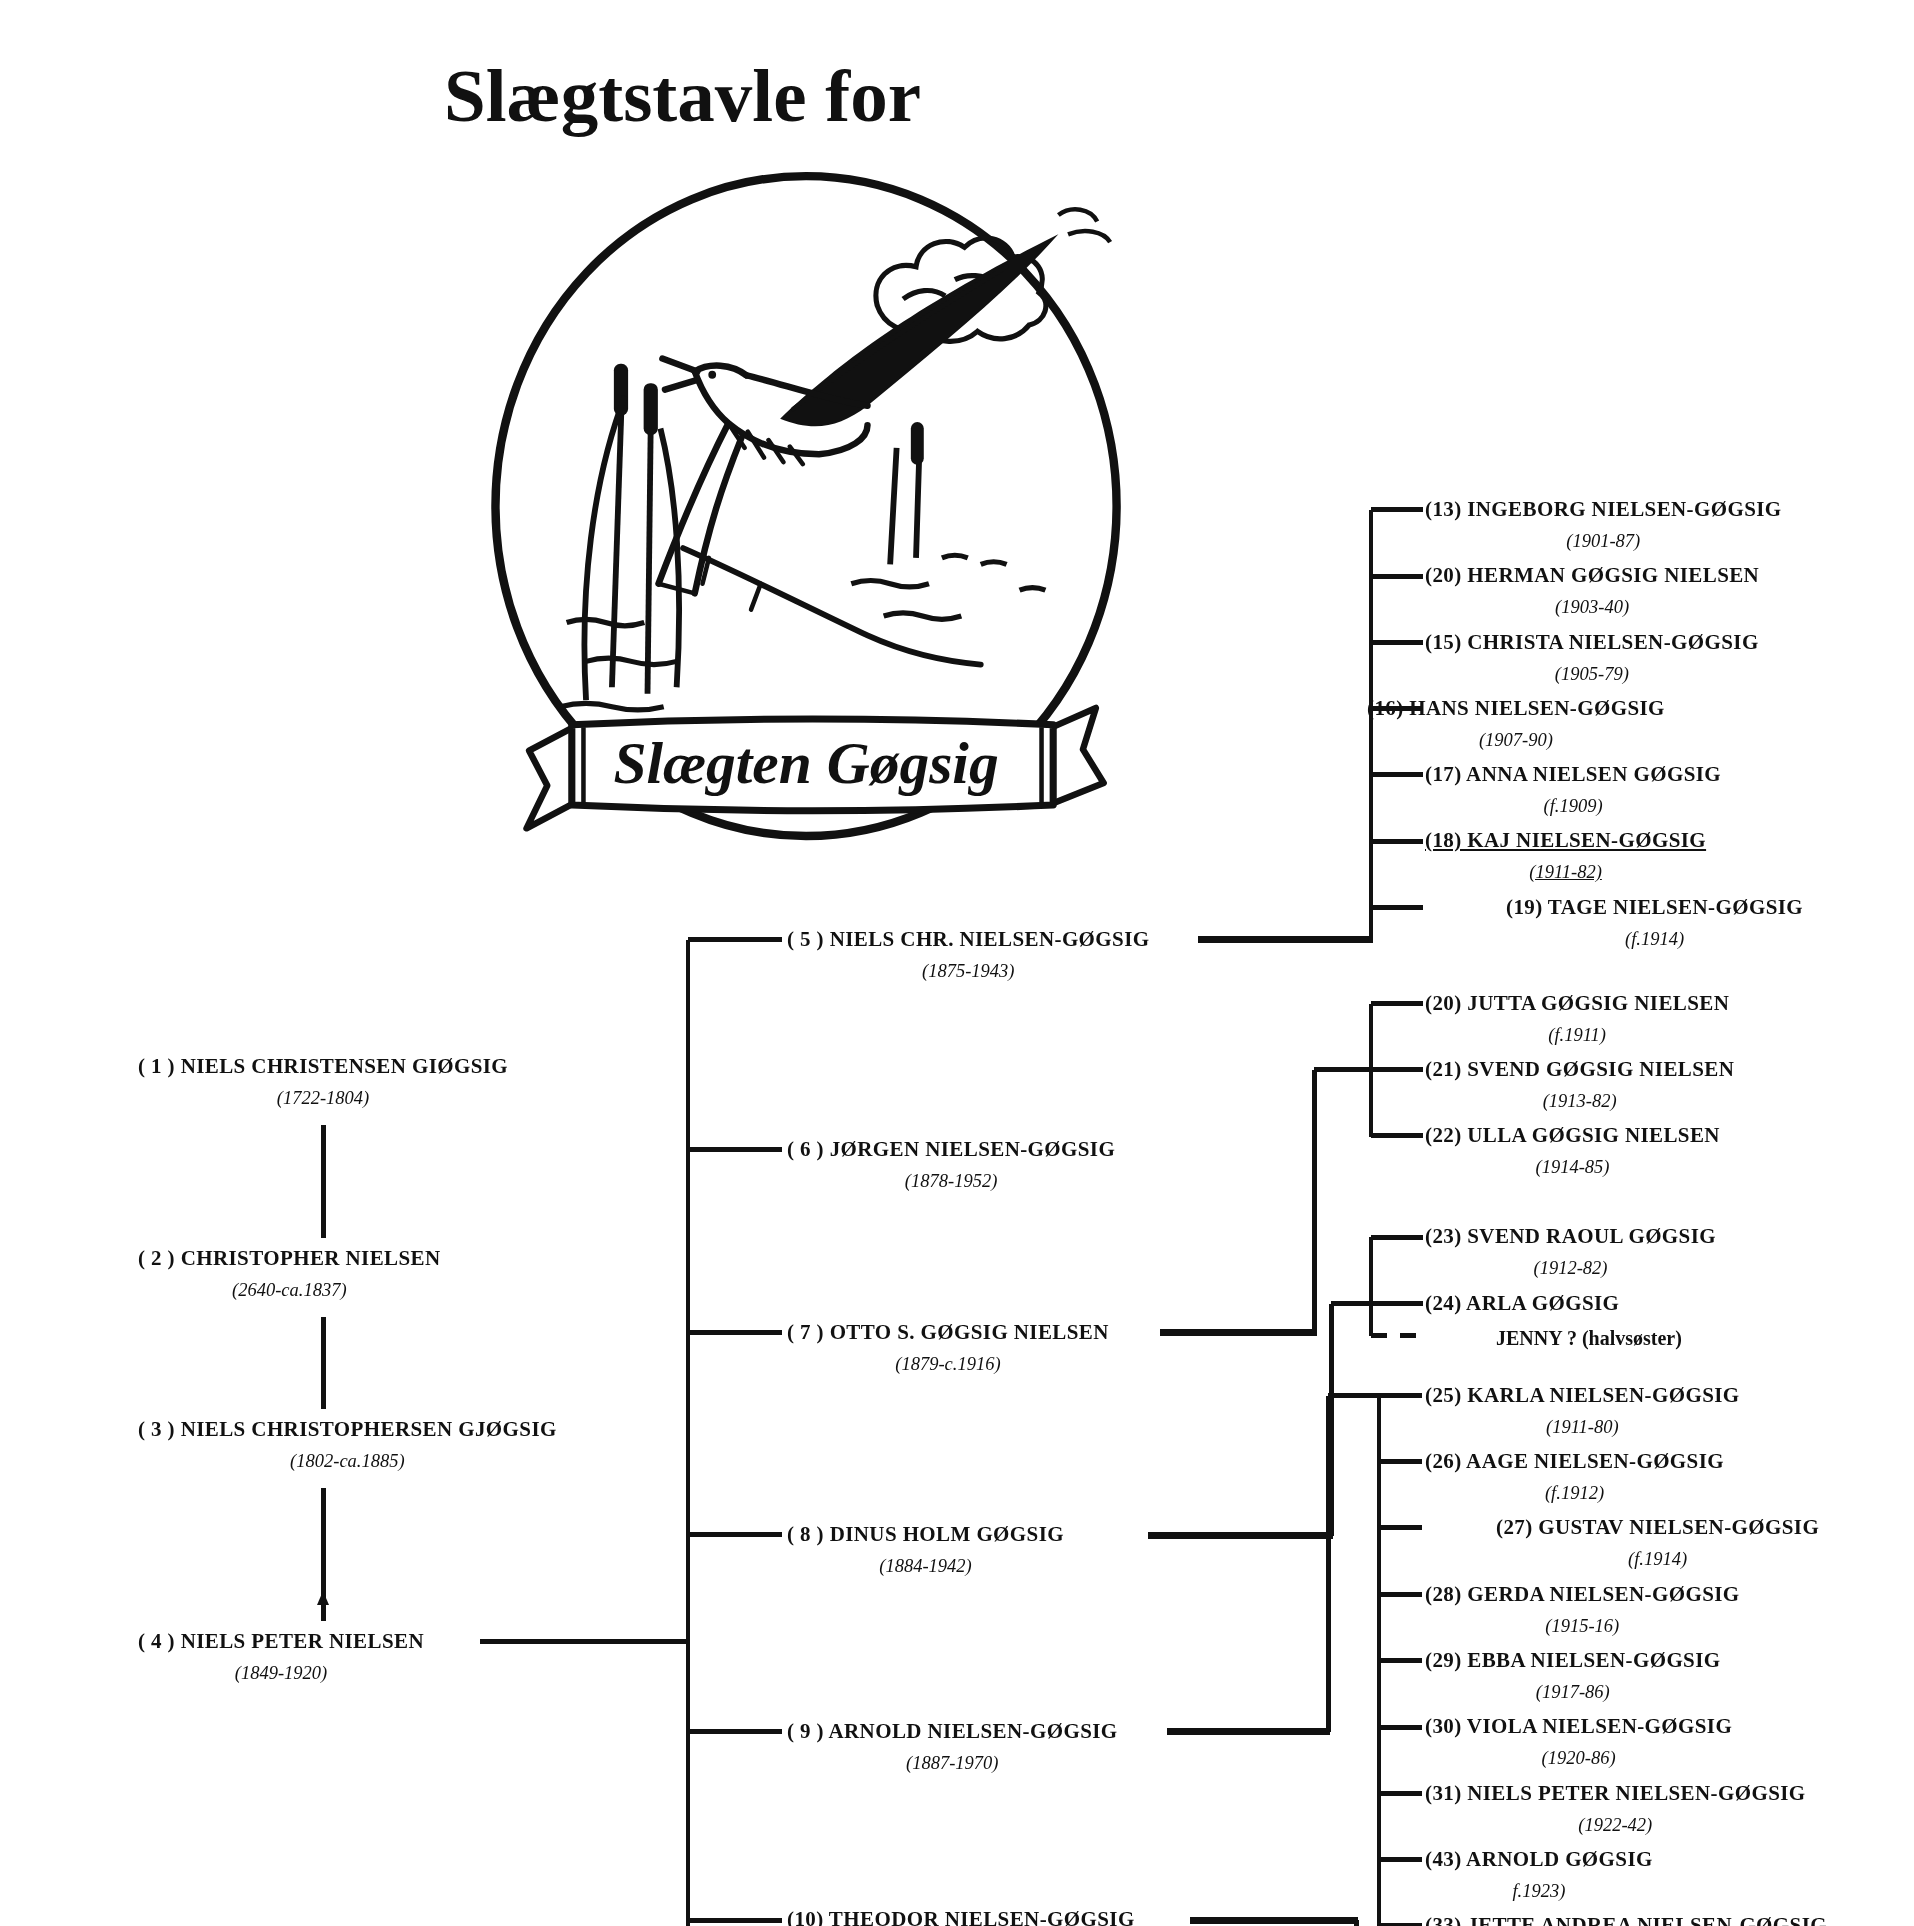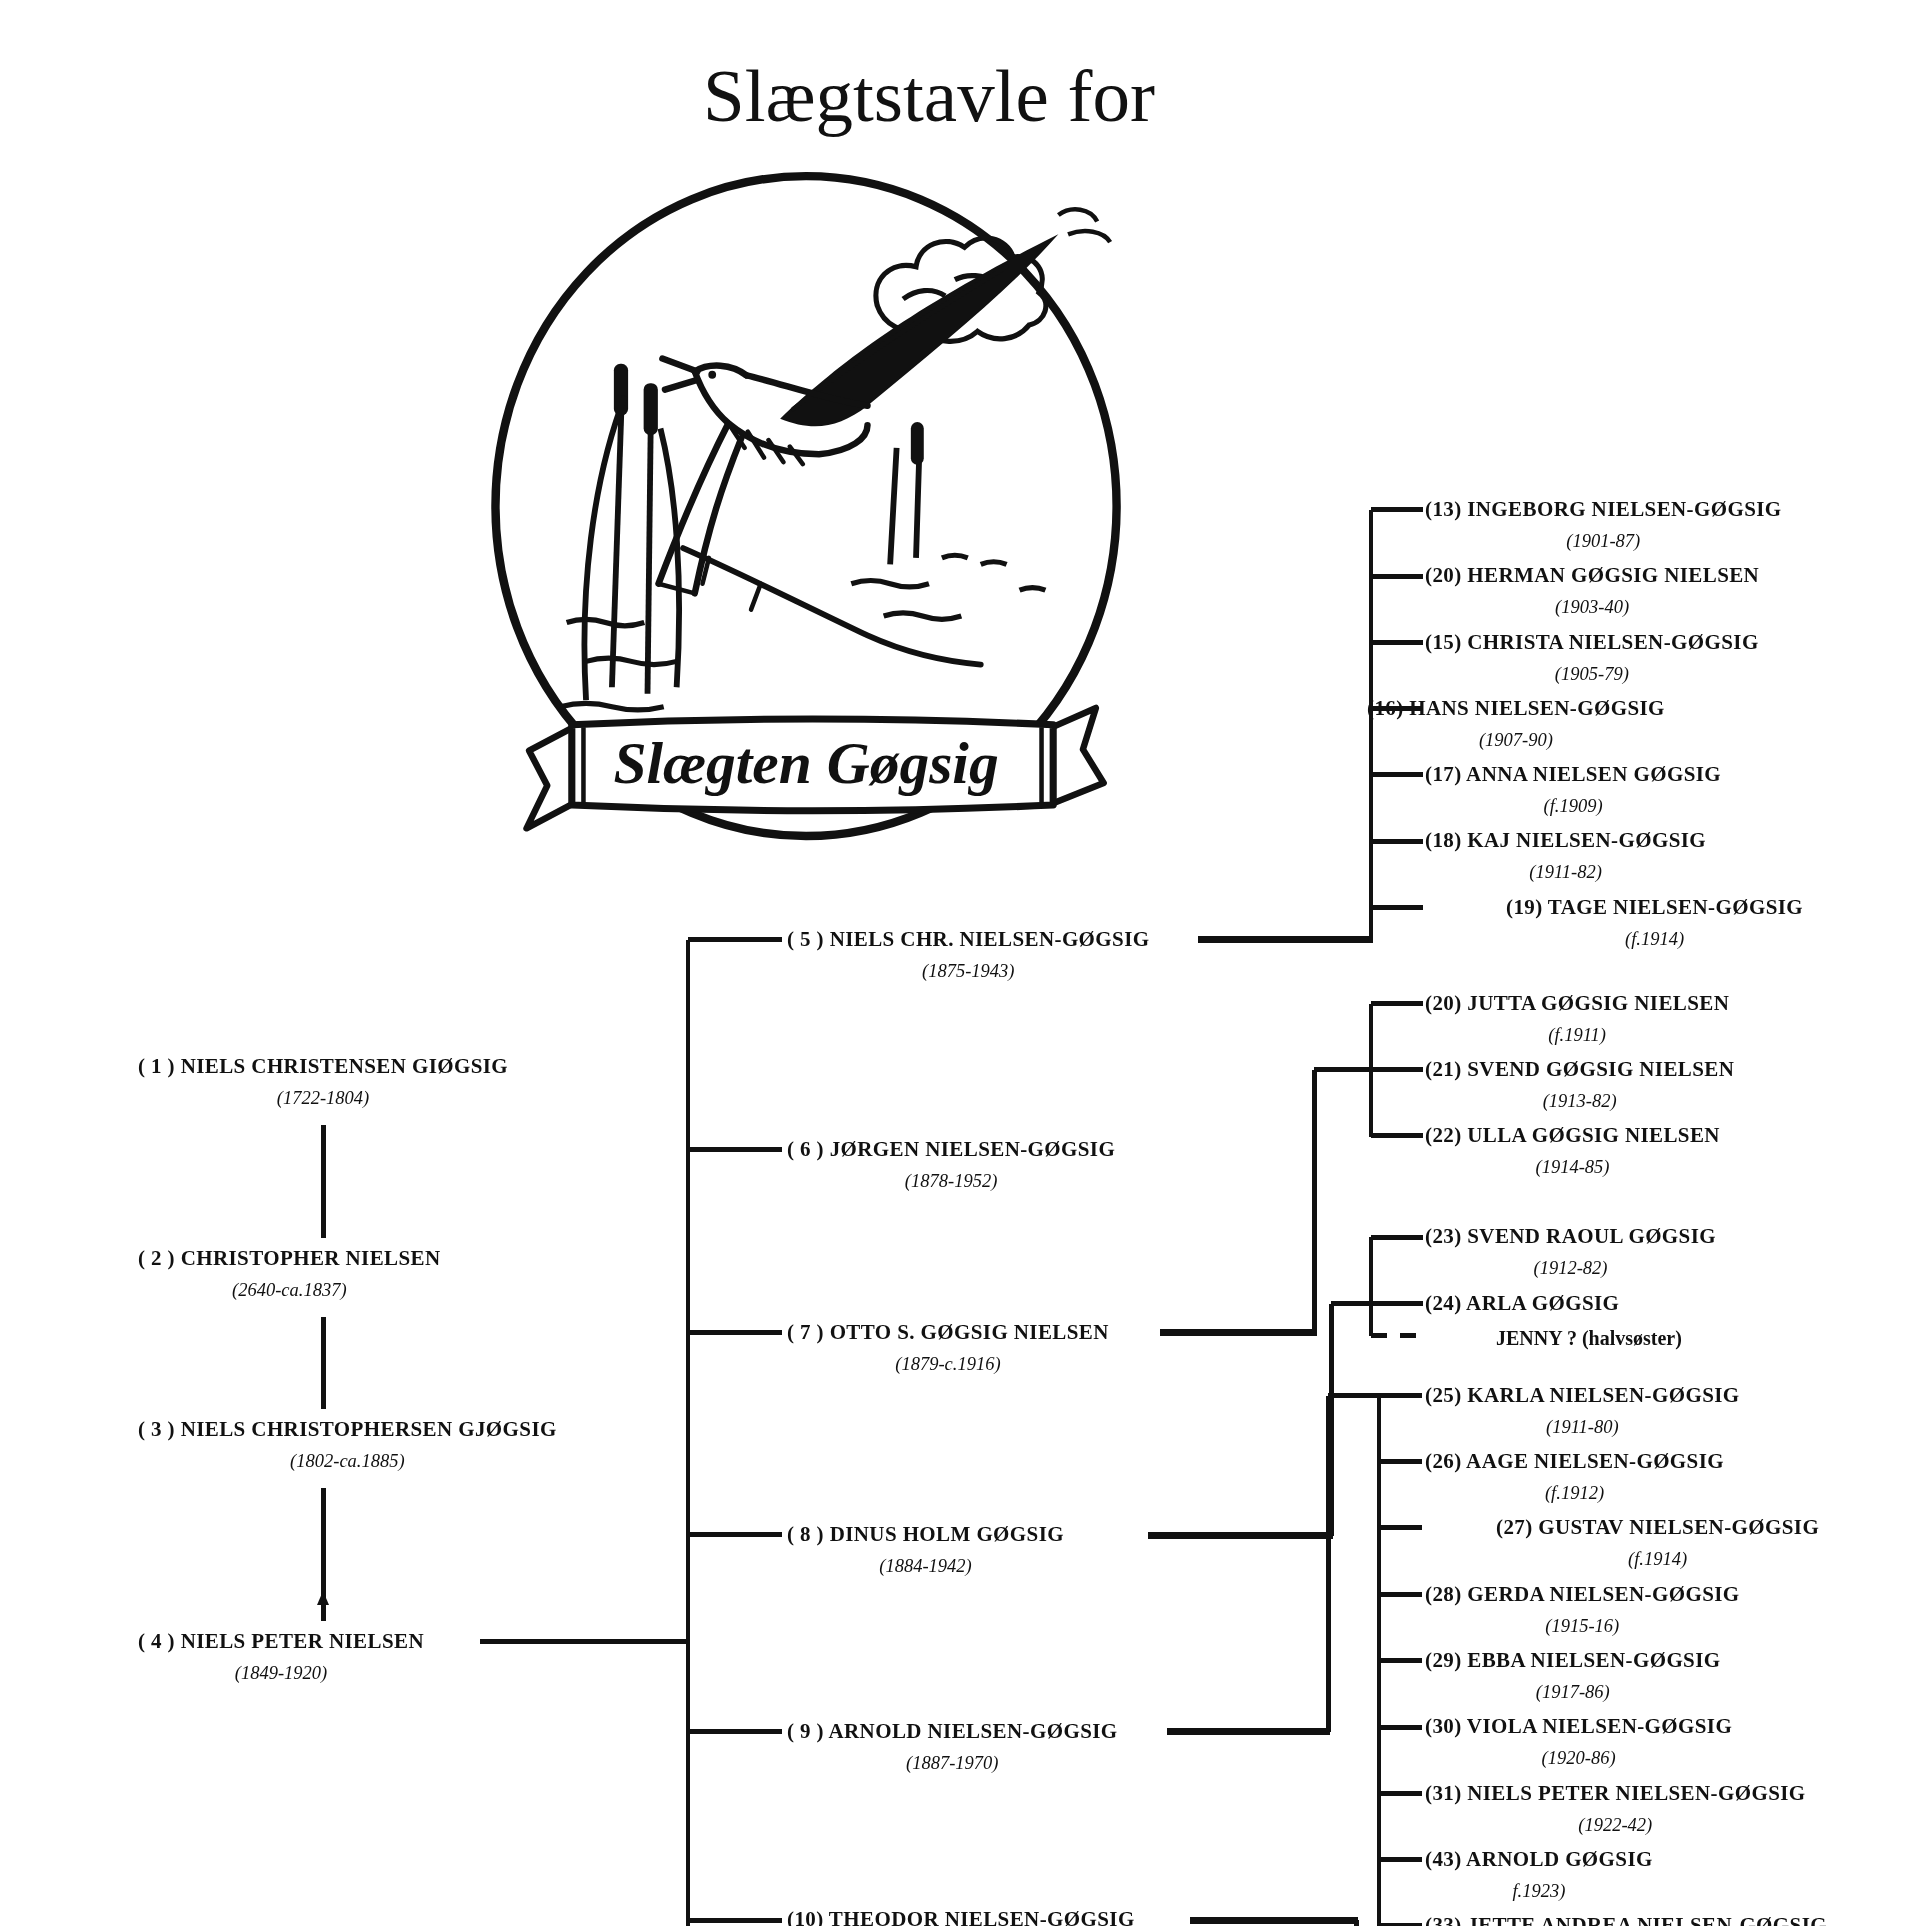--- a/index.html
+++ b/index.html
@@ -1,19 +1,19 @@
 <!DOCTYPE html>
 <html style="font-size:6.2px"><head>
 <meta charset="utf-8">
 <style>
   html,body{margin:0;padding:0;background:#fff;}
   #canvas{position:relative;width:1915px;height:2842px;background:#fff;overflow:hidden;
           font-family:"Liberation Serif",serif;color:#111;}
-  #page-title{position:absolute;left:462px;top:58px;width:693px;text-align:right;
-              font-weight:normal;font-size:75px;line-height:1;white-space:nowrap;}
+  #page-title{position:absolute;left:444px;top:58px;width:693px;text-align:left;
+              font-weight:bold;font-size:75px;line-height:1;white-space:nowrap;}
   .person{position:absolute;}
   .pname{font-weight:bold;font-size:21px;line-height:27px;white-space:nowrap;letter-spacing:0.4px;}
   .pdates{font-style:italic;font-size:18.5px;line-height:24px;margin-top:6.2px;text-align:center;white-space:nowrap;}
   .pnote{font-weight:bold;font-size:20px;line-height:25.4px;margin-top:8.5px;padding-left:71px;white-space:nowrap;}
   .ln{position:absolute;background:#111;}
   .dash{background:repeating-linear-gradient(90deg,#111 0 16px,transparent 16px 29px);}
   .arrowhead{position:absolute;width:0;height:0;border-left:6.2px solid transparent;
              border-right:6.2px solid transparent;border-bottom:14px solid #111;}
   #emblem{position:absolute;left:489px;top:169px;width:647px;height:713px;}
 </style>
@@ -132,21 +132,21 @@
         <div class="pdates">(1905-79)</div>
       </div>
       <div class="person" style="left: 1367px; top: 695px;">
         <div class="pname">(16) HANS NIELSEN-GØGSIG</div>
         <div class="pdates">(1907-90)</div>
       </div>
       <div class="person" style="left: 1425px; top: 761px;">
         <div class="pname">(17) ANNA NIELSEN GØGSIG</div>
         <div class="pdates">(f.1909)</div>
       </div>
-      <div class="person" style="left: 1425px; top: 827px;">
+      <div class="person" style="left: 1425px; top: 827px; text-decoration: underline;">
         <div class="pname">(18) KAJ NIELSEN-GØGSIG</div>
         <div class="pdates">(1911-82)</div>
       </div>
       <div class="person" style="left: 1506px; top: 894px;">
         <div class="pname">(19) TAGE NIELSEN-GØGSIG</div>
         <div class="pdates">(f.1914)</div>
       </div>
       <div class="person" style="left: 1425px; top: 990px;">
         <div class="pname">(20) JUTTA GØGSIG NIELSEN</div>
         <div class="pdates">(f.1911)</div>

